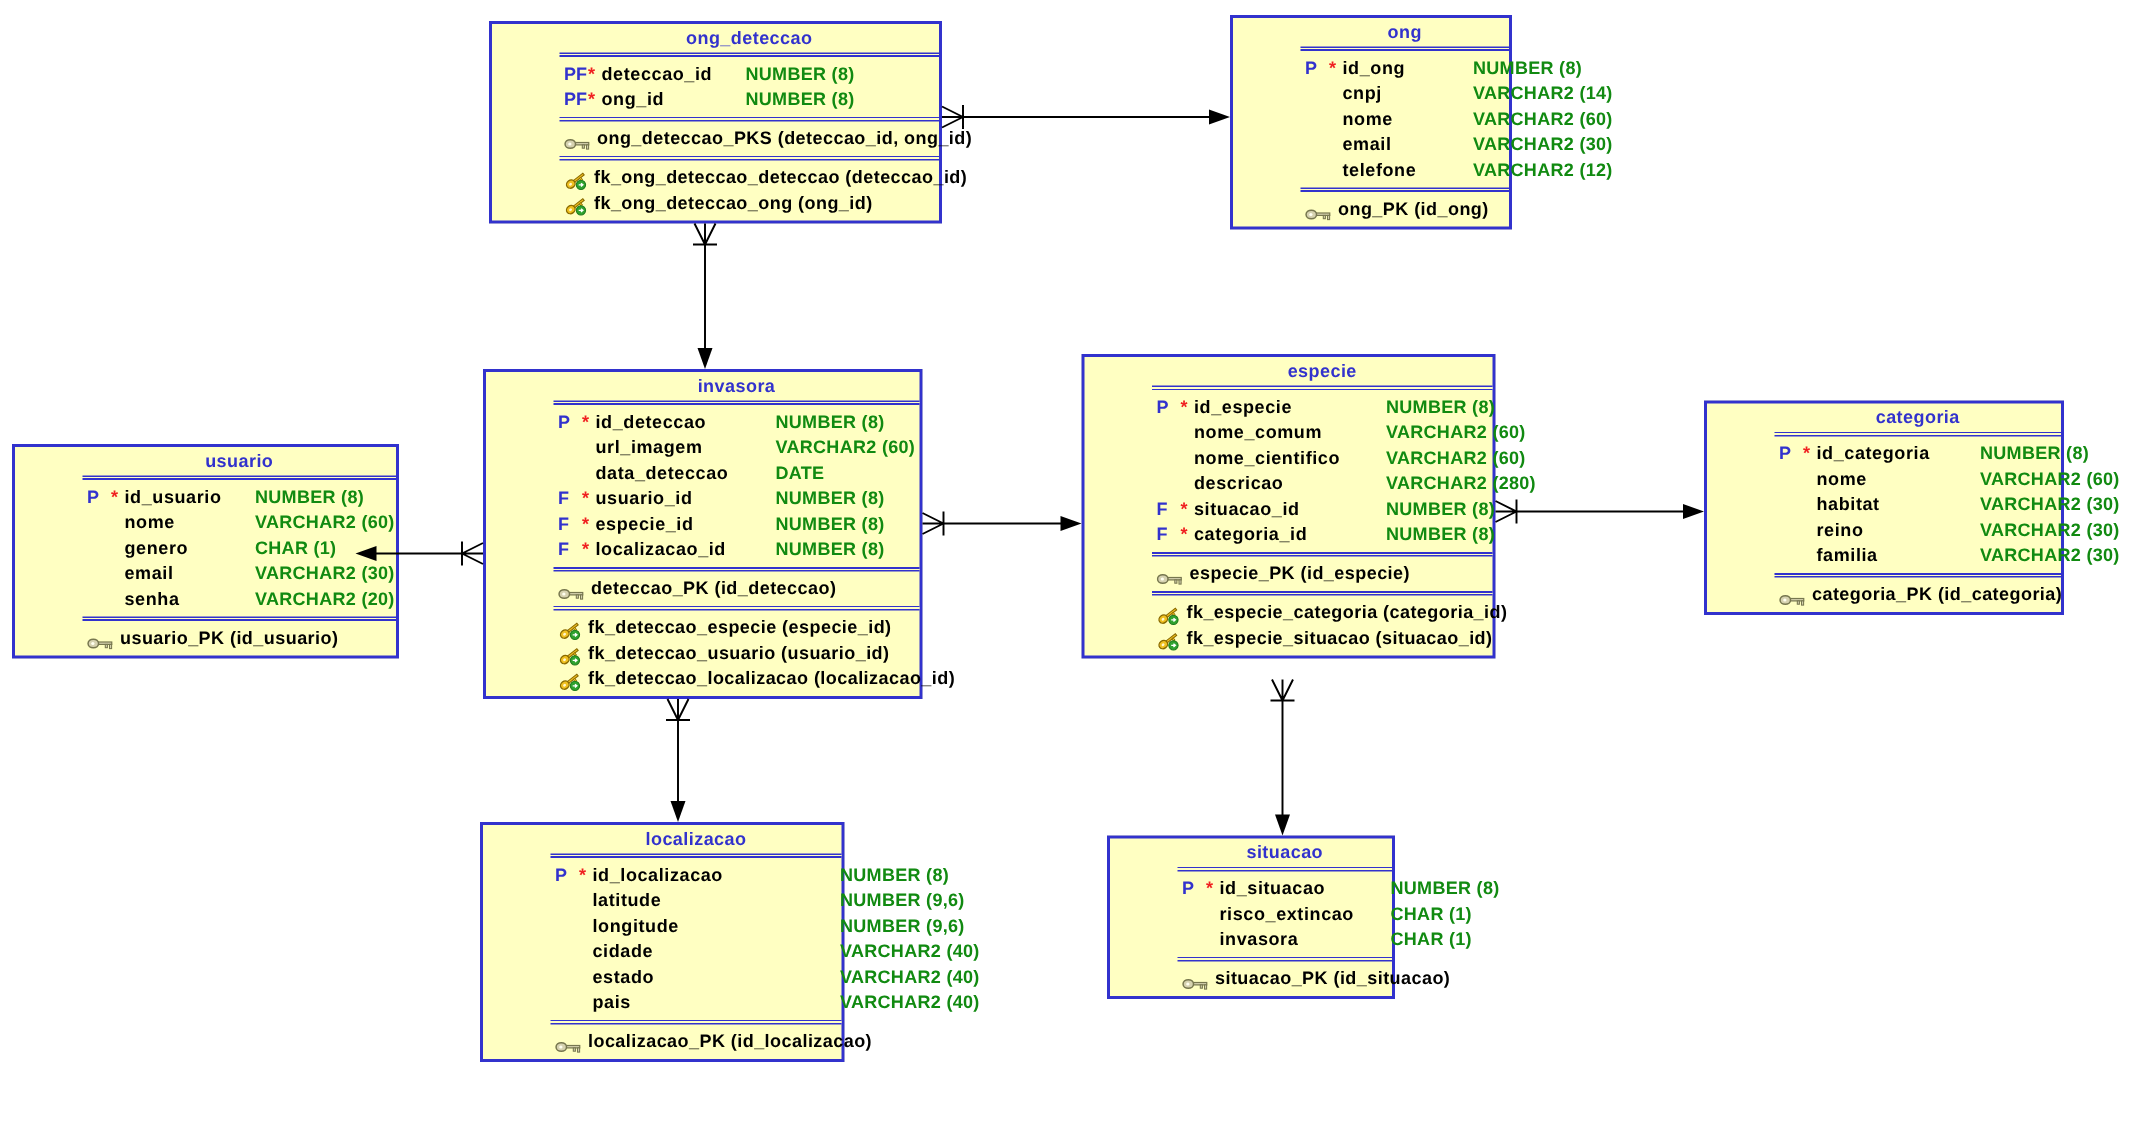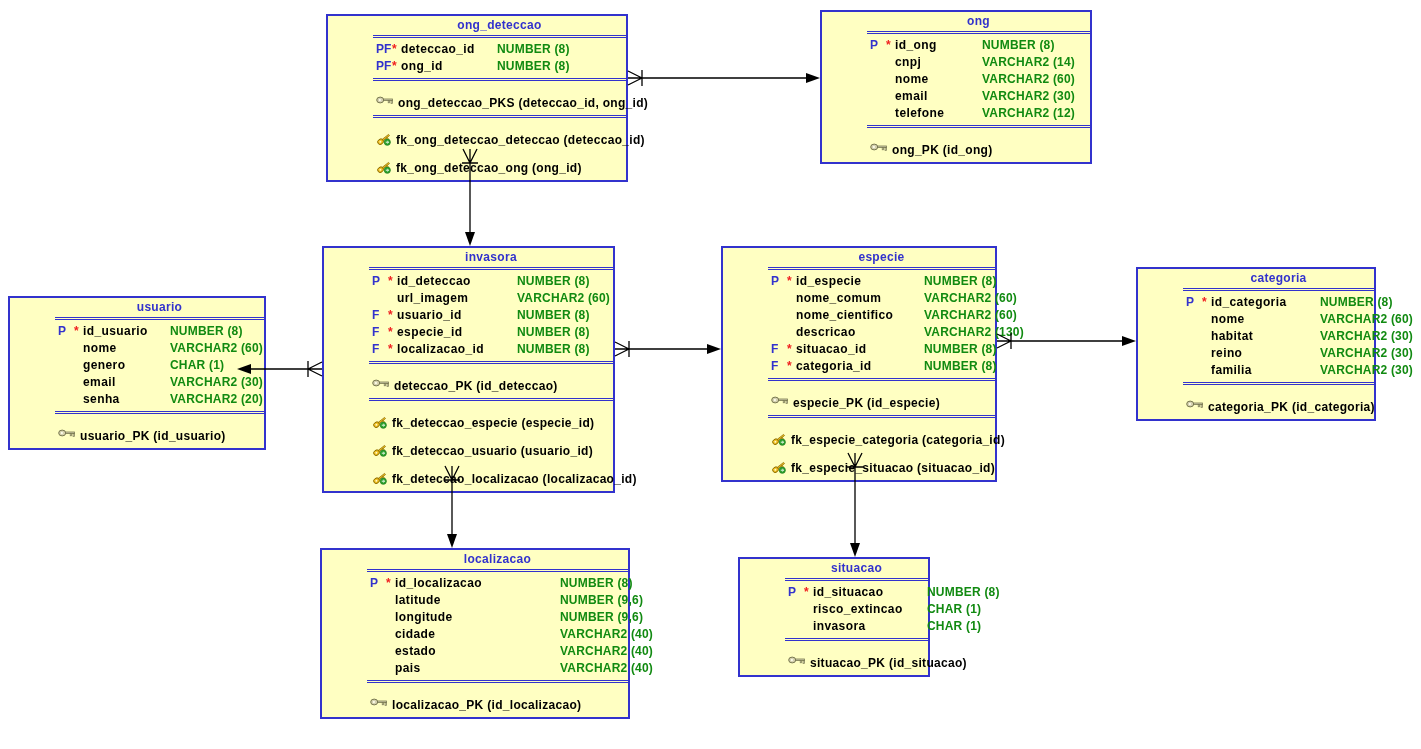--- a/index.html
+++ b/index.html
@@ -28,21 +28,21 @@
       var(--c-border,#3232CD) 0 1px,
       var(--c-fill,#FFFFC2) 1px 2px,
       var(--c-border,#3232CD) 2px 3px);
   }
   .sec{padding:3px 0;}
   .row{display:flex;height:17px;line-height:17px;padding:0 3px;}
   .row .m{width:16px;flex:0 0 auto;color:var(--c-marker,#3232CD);}
   .row .a{width:9px;flex:0 0 auto;color:var(--c-red,#F02020);}
   .row .n{width:var(--nw,100px);flex:0 0 auto;letter-spacing:.4px;}
   .row .t{color:var(--c-green,#118A11);letter-spacing:.2px;}
-  .krow{display:flex;align-items:flex-start;height:17px;line-height:17px;padding:0 3px;letter-spacing:.3px;margin-top:11px;}
+  .krow{display:flex;align-items:flex-end;height:17px;line-height:17px;padding:0 3px;letter-spacing:.3px;}
   .krow svg{flex:0 0 auto;margin-right:4px;}
   .overlay{position:absolute;left:0;top:0;pointer-events:none;}
   .defs{position:absolute;width:0;height:0;overflow:hidden;}
 </style>
 </head>
 <body>
 
 <svg class="defs" aria-hidden="true">
   <defs>
     <symbol id="pk-icon" viewBox="0 0 18 10">
@@ -101,21 +101,21 @@
           <span class="ktext">fk_ong_deteccao_deteccao (deteccao_id)</span>
         </div>
         <div class="krow">
           <svg width="16" height="14">
             <use href="#fk-icon"></use>
           </svg>
           <span class="ktext">fk_ong_deteccao_ong (ong_id)</span>
         </div>
       </div>
     </div>
-  <div class="entity" style="left:820px;top:10px;width:272px;--nw:87px">
+  <div class="entity" style="left:820px;top:10px;width:188px;--nw:87px">
       <div class="title">ong</div>
       <div class="divider"></div>
       <div class="sec">
         <div class="row">
           <span class="m">P</span>
           <span class="a">*</span>
           <span class="n">id_ong</span>
           <span class="t">NUMBER (8)</span>
         </div>
         <div class="row">
@@ -163,20 +163,26 @@
           <span class="n">id_deteccao</span>
           <span class="t">NUMBER (8)</span>
         </div>
         <div class="row">
           <span class="m"></span>
           <span class="a"></span>
           <span class="n">url_imagem</span>
           <span class="t">VARCHAR2 (60)</span>
         </div>
         <div class="row">
+          <span class="m"></span>
+          <span class="a"></span>
+          <span class="n">data_deteccao</span>
+          <span class="t">DATE</span>
+        </div>
+        <div class="row">
           <span class="m">F</span>
           <span class="a">*</span>
           <span class="n">usuario_id</span>
           <span class="t">NUMBER (8)</span>
         </div>
         <div class="row">
           <span class="m">F</span>
           <span class="a">*</span>
           <span class="n">especie_id</span>
           <span class="t">NUMBER (8)</span>
@@ -212,21 +218,21 @@
           <span class="ktext">fk_deteccao_usuario (usuario_id)</span>
         </div>
         <div class="krow">
           <svg width="16" height="14">
             <use href="#fk-icon"></use>
           </svg>
           <span class="ktext">fk_deteccao_localizacao (localizacao_id)</span>
         </div>
       </div>
     </div>
-  <div class="entity" style="left:721px;top:246px;width:276px;--nw:128px">
+  <div class="entity" style="left:721px;top:236px;width:276px;--nw:128px">
       <div class="title">especie</div>
       <div class="divider"></div>
       <div class="sec">
         <div class="row">
           <span class="m">P</span>
           <span class="a">*</span>
           <span class="n">id_especie</span>
           <span class="t">NUMBER (8)</span>
         </div>
         <div class="row">
@@ -238,21 +244,21 @@
         <div class="row">
           <span class="m"></span>
           <span class="a"></span>
           <span class="n">nome_cientifico</span>
           <span class="t">VARCHAR2 (60)</span>
         </div>
         <div class="row">
           <span class="m"></span>
           <span class="a"></span>
           <span class="n">descricao</span>
-          <span class="t">VARCHAR2 (130)</span>
+          <span class="t">VARCHAR2 (280)</span>
         </div>
         <div class="row">
           <span class="m">F</span>
           <span class="a">*</span>
           <span class="n">situacao_id</span>
           <span class="t">NUMBER (8)</span>
         </div>
         <div class="row">
           <span class="m">F</span>
           <span class="a">*</span>
@@ -368,21 +374,21 @@
       <div class="divider"></div>
       <div class="sec">
         <div class="krow">
           <svg width="18" height="10">
             <use href="#pk-icon"></use>
           </svg>
           <span class="ktext">usuario_PK (id_usuario)</span>
         </div>
       </div>
     </div>
-  <div class="entity" style="left:320px;top:548px;width:310px;--nw:165px">
+  <div class="entity" style="left:320px;top:548px;width:243px;--nw:165px">
       <div class="title">localizacao</div>
       <div class="divider"></div>
       <div class="sec">
         <div class="row">
           <span class="m">P</span>
           <span class="a">*</span>
           <span class="n">id_localizacao</span>
           <span class="t">NUMBER (8)</span>
         </div>
         <div class="row">

